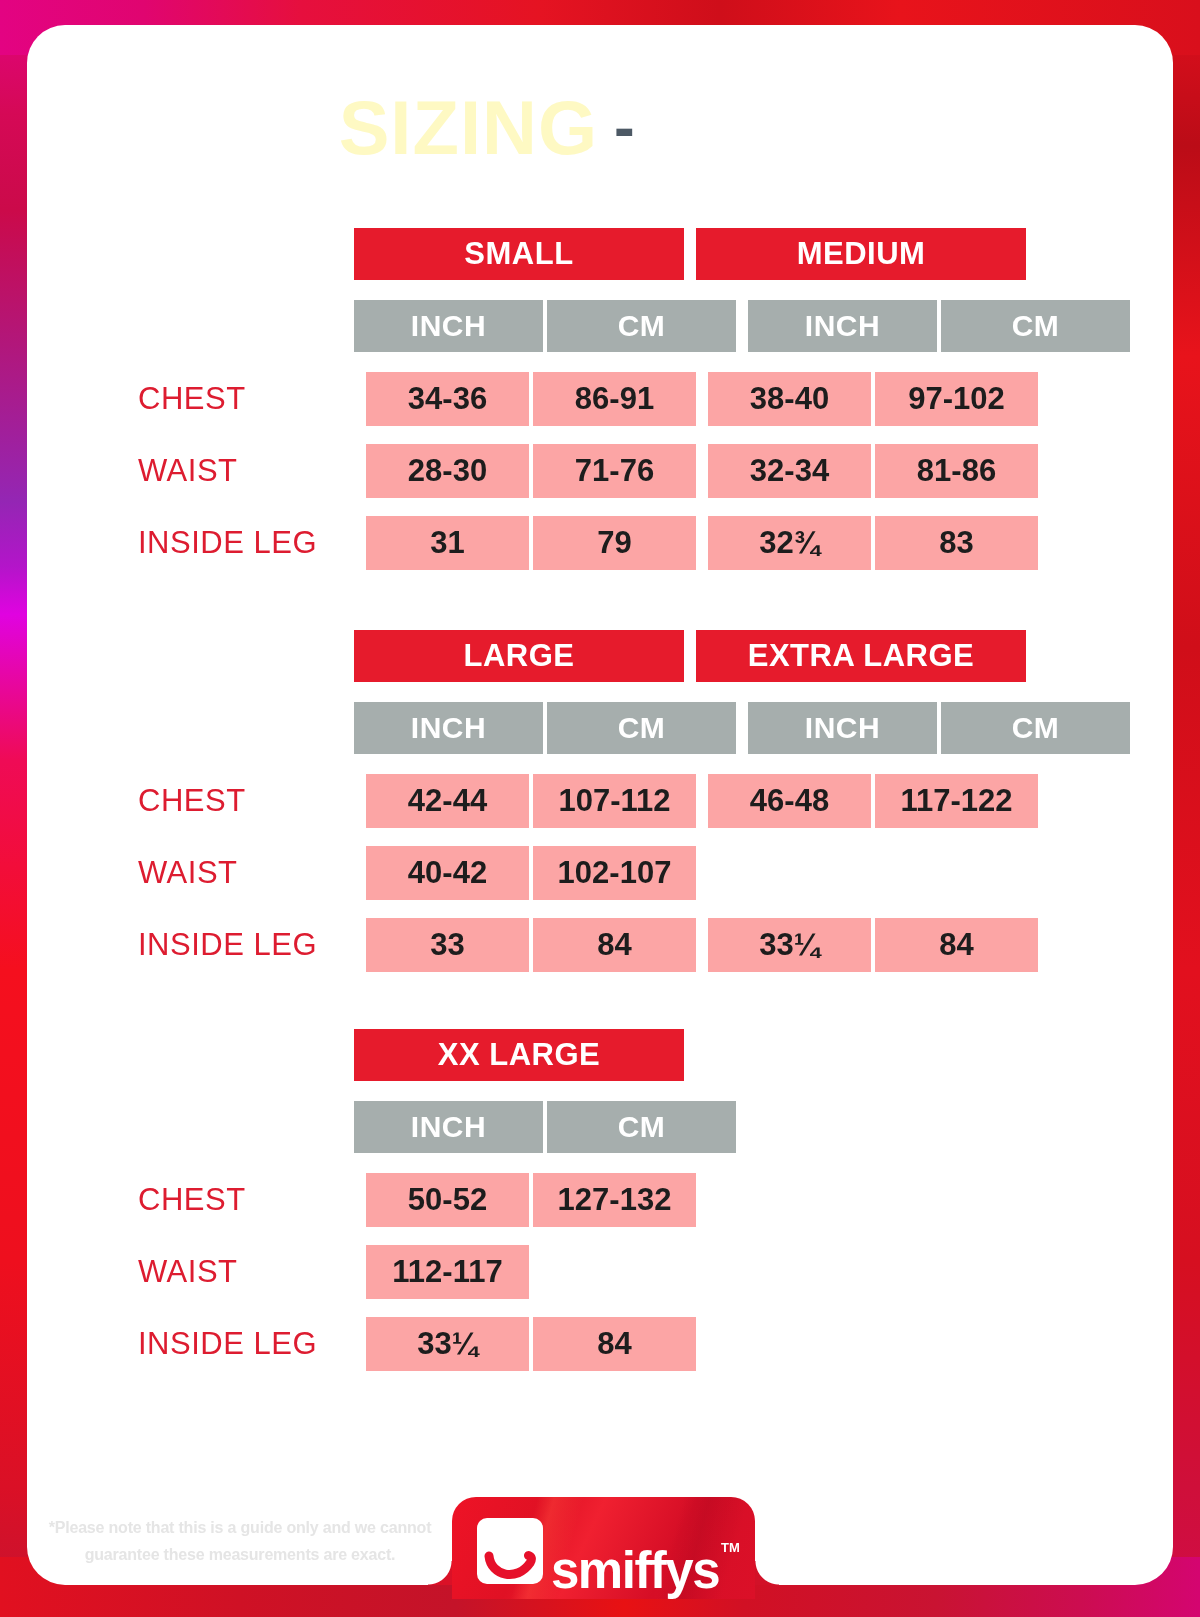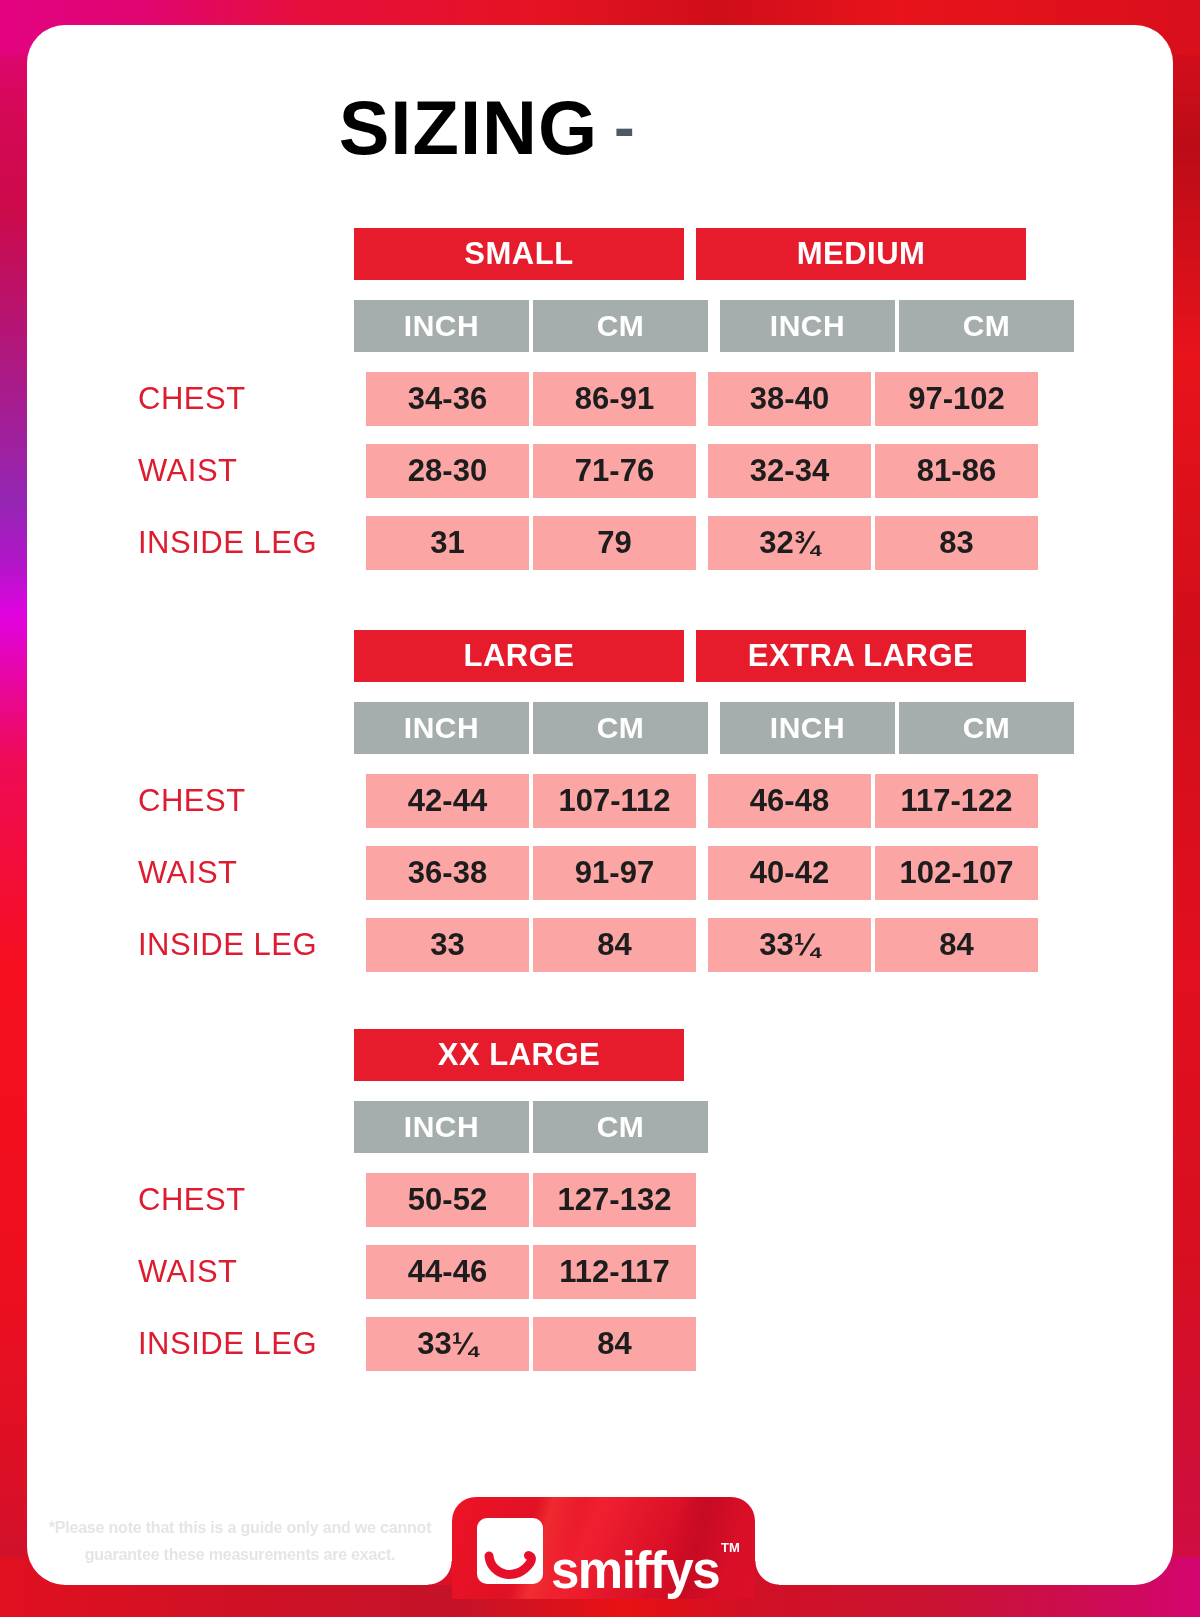--- a/index.html
+++ b/index.html
@@ -18,31 +18,31 @@
     background:linear-gradient(180deg,#e00f1d 0%,#bb0c17 9%,#e8131b 22%,#d00e19 40%,#e2101e 60%,#d60f20 78%,#cf0f3a 92%,#d00c48 100%);}
   .bg-top{position:absolute;left:0;right:0;top:0;height:55px;z-index:1;
     background:linear-gradient(90deg,#e30382 0%,#e00570 12%,#e60f3e 25%,#e51322 45%,#cf0e1a 60%,#e8131b 75%,#d90f1c 100%);}
   .bg-bottom{position:absolute;left:0;right:0;bottom:0;height:60px;z-index:1;
     background:linear-gradient(90deg,#e11020 0%,#cf1125 20%,#c41329 38%,#e81113 52%,#d11024 62%,#c91332 78%,#cc0d50 90%,#d40570 100%);}
   
   .panel{position:absolute;left:27px;top:25px;width:1146px;height:1560px;
     background:#ffffff;border-radius:38px;z-index:2;}
   
   .title{position:absolute;left:0;top:84px;width:1200px;text-align:center;z-index:3;margin:0;white-space:nowrap;}
-  .title .t-red{font-size:76px;font-weight:800;color:#000000;letter-spacing:1px;}
+  .title .t-red{font-size:76px;font-weight:800;color:#fef9c3;letter-spacing:1px;}
   .title .t-sep{font-size:62px;font-weight:700;color:#4d5965;margin:0 16px;vertical-align:6px;}
   .title .t-gray{font-size:70px;font-weight:400;color:#ffffff;letter-spacing:5px;}
   
   .table-group{position:absolute;left:138px;width:920px;z-index:3;}
   .banner-row{display:flex;gap:12px;margin-left:216px;}
   .size-banner{width:330px;height:52px;background:#e61b2c;color:#fff;
     font-size:31px;font-weight:600;display:flex;align-items:center;justify-content:center;letter-spacing:.5px;text-align:right;}
   .unit-row{display:flex;gap:12px;margin-left:216px;margin-top:20px;}
   .pair{display:flex;gap:4px;}
-  .unit-cell{width:175px;height:52px;background:#a6aead;color:#fff;
+  .unit-cell{width:189px;height:52px;background:#a6aead;color:#fff;
     font-size:30px;font-weight:600;display:flex;align-items:center;justify-content:center;letter-spacing:.5px;}
   .data-row{display:flex;gap:12px;margin-top:18px;}
   .data-row.first{margin-top:20px;}
   .row-label{width:204px;margin-right:12px;color:#dd1c30;font-size:31px;font-weight:400;
     display:flex;align-items:center;letter-spacing:.5px;}
   .data-cell{width:163px;height:54px;background:#fca5a5;color:#1d1d1d;
     font-size:31px;font-weight:600;display:flex;align-items:center;justify-content:center;}
   
   .disclaimer{position:absolute;left:28px;top:1514px;width:424px;z-index:3;
     text-align:center;font-size:16px;font-weight:700;color:#e5e5e5;line-height:27px;letter-spacing:-0.2px;}
@@ -145,24 +145,20 @@
             <div class="data-cell">107-112</div>
           </div>
           <div class="pair">
             <div class="data-cell">46-48</div>
             <div class="data-cell">117-122</div>
           </div>
         </div>
         <div class="data-row">
           <div class="row-label">WAIST</div>
           <div class="pair">
-            <div class="data-cell">36-38</div>
-            <div class="data-cell">91-97</div>
-          </div>
-          <div class="pair">
             <div class="data-cell">40-42</div>
             <div class="data-cell">102-107</div>
           </div>
         </div>
         <div class="data-row">
           <div class="row-label">INSIDE LEG</div>
           <div class="pair">
             <div class="data-cell">33</div>
             <div class="data-cell">84</div>
           </div>
@@ -185,21 +181,20 @@
         <div class="data-row first">
           <div class="row-label">CHEST</div>
           <div class="pair">
             <div class="data-cell">50-52</div>
             <div class="data-cell">127-132</div>
           </div>
         </div>
         <div class="data-row">
           <div class="row-label">WAIST</div>
           <div class="pair">
-            <div class="data-cell">44-46</div>
             <div class="data-cell">112-117</div>
           </div>
         </div>
         <div class="data-row">
           <div class="row-label">INSIDE LEG</div>
           <div class="pair">
             <div class="data-cell">33¼</div>
             <div class="data-cell">84</div>
           </div>
         </div>

